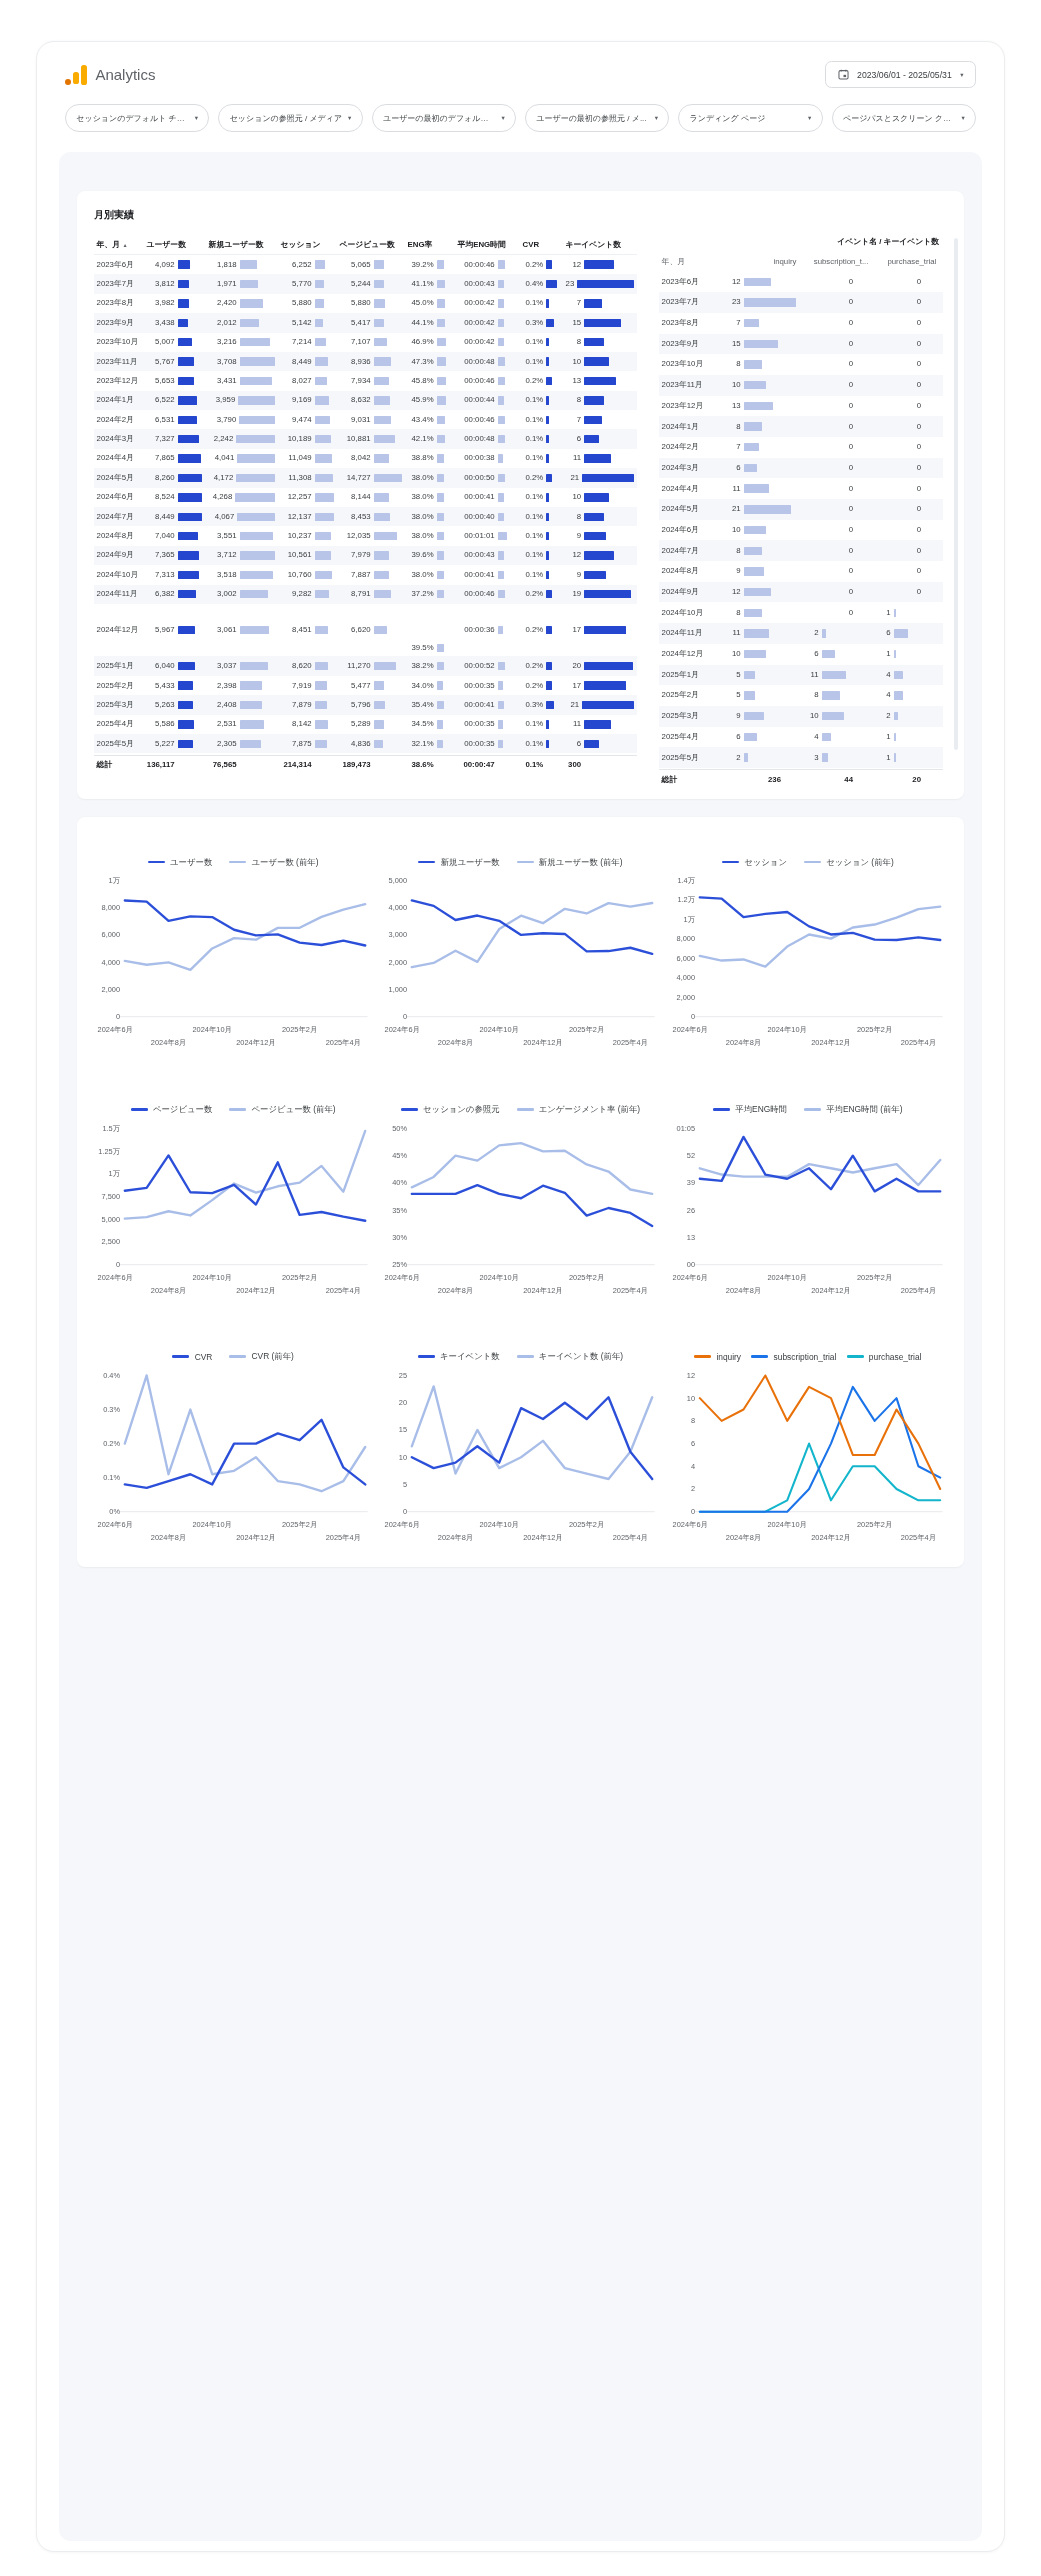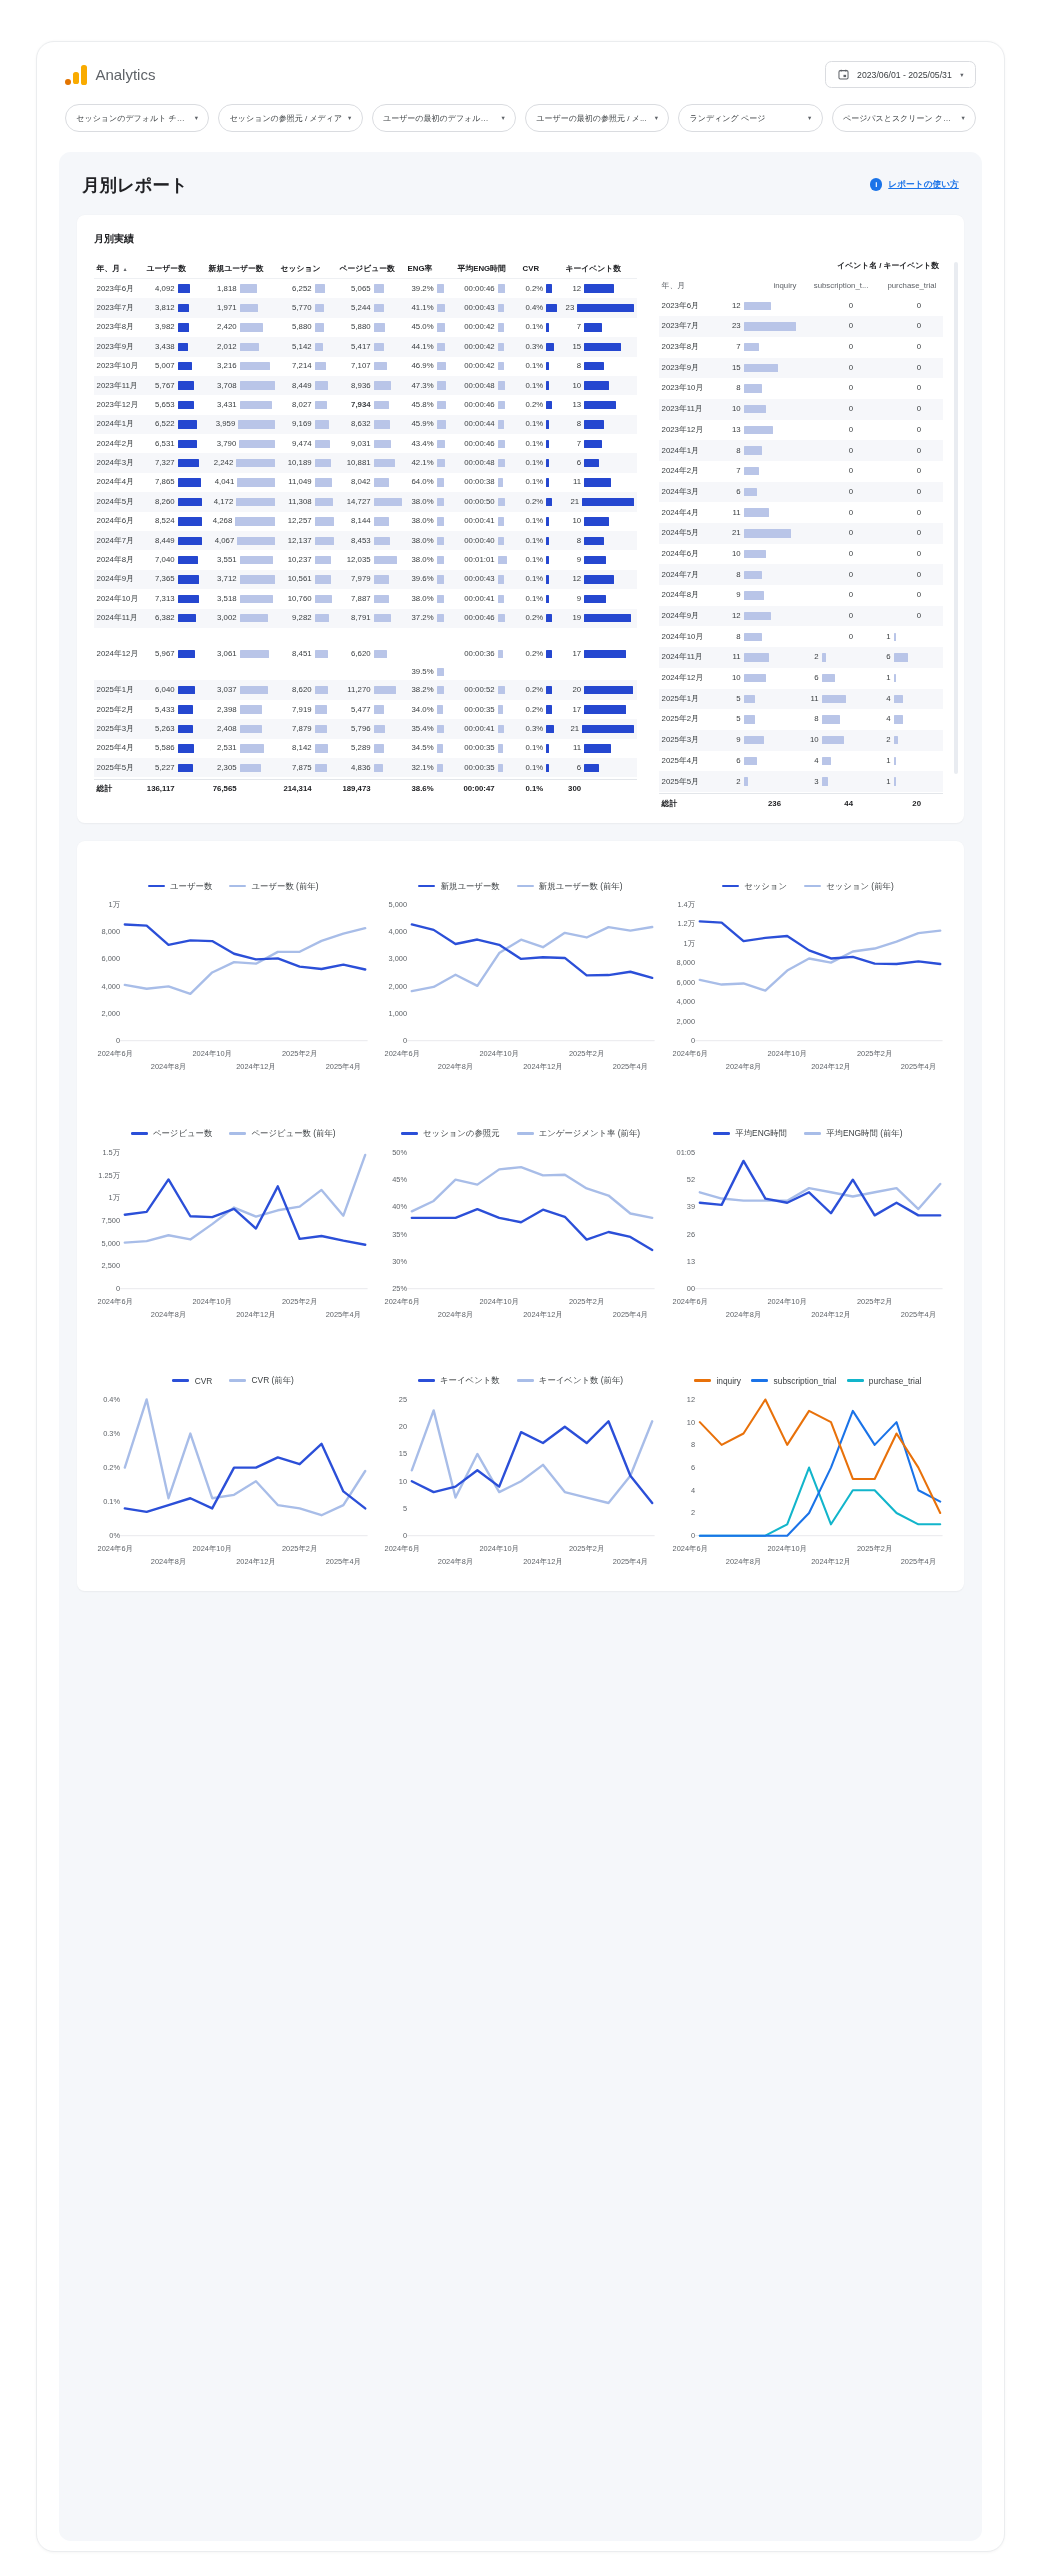--- a/index.html
+++ b/index.html
@@ -123,27 +123,20 @@
           <span class="lbl">ランディング ページ</span>
           <span class="caret">▾</span>
         </div>
         <div class="chip">
           <span class="lbl">ページパスとスクリーン クラス</span>
           <span class="caret">▾</span>
         </div>
       </div>
 
     <div class="panel">
-      <div class="panel-head">
-        <h1>月別レポート</h1>
-        <div class="help">
-          <span class="info-ic">i</span>
-          <span class="txt">レポートの使い方</span>
-        </div>
-      </div>
 
       <div class="tcard">
         <h2>月別実績</h2>
         <div class="tables">
           <div>
               <div class="trow thead">
                 <div class="th" style="width: 50px;"><span>年、月</span><span class="sort">▲</span></div>
                 <div class="th" style="width: 62px;"><span>ユーザー数</span></div>
                 <div class="th" style="width: 72px;"><span>新規ユーザー数</span></div>
                 <div class="th" style="width: 59px;"><span>セッション</span></div>
@@ -472,21 +465,21 @@
                     <span class="num" style="width: 28px;">3,431</span>
                     <span class="bar light" style="width: 32px;"></span>
                   </span>
                 </div>
                 <div class="td" style="width: 59px;">
                   <span class="cellflex">
                     <span class="num" style="width: 31px;">8,027</span>
                     <span class="bar light" style="width: 12.7px;"></span>
                   </span>
                 </div>
-                <div class="td" style="width: 68px; font-weight: bold;">
+                <div class="td" style="width: 68px;">
                   <span class="cellflex">
                     <span class="num" style="width: 31px;">7,934</span>
                     <span class="bar light" style="width: 15.3px;"></span>
                   </span>
                 </div>
                 <div class="td" style="width: 50px;">
                   <span class="cellflex">
                     <span class="num" style="width: 26px;">45.8%</span>
                     <span class="bar light" style="width: 8.8px;"></span>
                   </span>
@@ -684,21 +677,21 @@
                   </span>
                 </div>
                 <div class="td" style="width: 68px;">
                   <span class="cellflex">
                     <span class="num" style="width: 31px;">8,042</span>
                     <span class="bar light" style="width: 15.5px;"></span>
                   </span>
                 </div>
                 <div class="td" style="width: 50px;">
                   <span class="cellflex">
-                    <span class="num" style="width: 26px;">64.0%</span>
+                    <span class="num" style="width: 26px;">38.8%</span>
                     <span class="bar light" style="width: 7.4px;"></span>
                   </span>
                 </div>
                 <div class="td" style="width: 65px;">
                   <span class="cellflex">
                     <span class="num" style="width: 37px;">00:00:38</span>
                     <span class="bar light" style="width: 5.6px;"></span>
                   </span>
                 </div>
                 <div class="td" style="width: 43px;">

